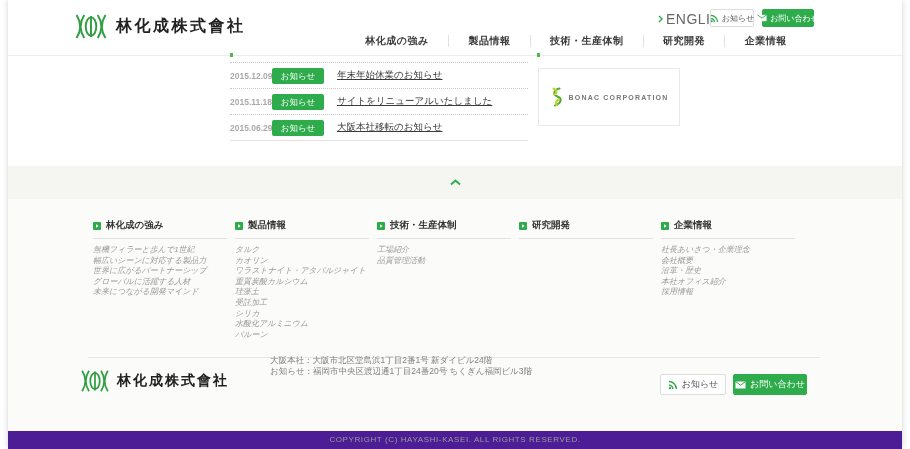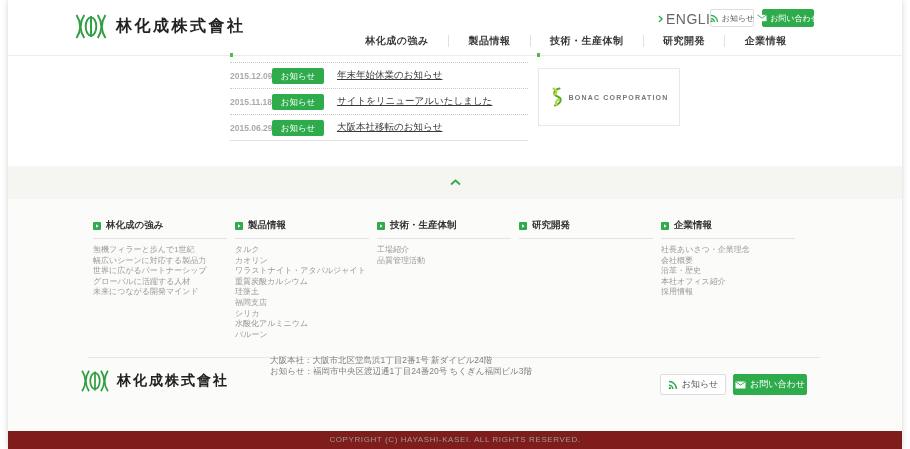--- a/index.html
+++ b/index.html
@@ -53,35 +53,35 @@
   .totop-strip { position: absolute; top: 166px; left: 0; right: 0; height: 33px; background: #f5f5f2; }
   .totop-btn { position: absolute; left: 50%; top: 0; width: 40px; height: 33px; margin-left: -20px;
     display: flex; align-items: center; justify-content: center; cursor: pointer; }
 
   
   .footer { position: absolute; top: 199px; left: 0; right: 0; height: 232px; background: #fbfbfa; }
   .fcol { position: absolute; top: 20px; width: 134px; }
   .fcol-head { display: flex; align-items: center; gap: 5px; font-size: 9.5px; font-weight: bold; color: #333;
     padding-bottom: 6px; border-bottom: 1px solid #e3e3e3; cursor: pointer; white-space: nowrap; }
   .fcol-items { margin-top: 6px; }
-  .fcol-item { font-size: 8px; color: #9a9a9a; line-height: 10.6px; white-space: nowrap; cursor: pointer; }
+  .fcol-item { font-size: 8px; color: #9a9a9a; line-height: 10.6px; white-space: nowrap; cursor: pointer; font-style: italic; }
   .fcol-1 { left: 85px; } .fcol-2 { left: 227px; } .fcol-3 { left: 369px; } .fcol-4 { left: 511px; } .fcol-5 { left: 653px; }
 
   .fdivider { position: absolute; top: 158px; left: 80px; right: 82px; border-top: 1px solid #e6e6e6; }
   .flogo { position: absolute; left: 72px; top: 170px; display: flex; align-items: center; gap: 7px; cursor: pointer; }
   .flogo .logo-text { font-size: 14px; letter-spacing: 2px; }
   .faddr { position: absolute; left: 262px; top: 156px; }
   .faddr-row { font-size: 8.5px; color: #808080; line-height: 11px; white-space: nowrap; }
   .fbtn { position: absolute; top: 175px; height: 21px; display: flex; align-items: center; justify-content: center;
     gap: 4px; font-size: 9px; border-radius: 2px; cursor: pointer; white-space: nowrap; }
   .fbtn-news { left: 652px; width: 66px; background: #fff; border: 1px solid #ddd; color: #555; }
   .fbtn-contact { left: 725px; width: 74px; background: #2eab4b; border: 1px solid #2eab4b; color: #fff; }
 
   
-  .copyright { position: absolute; top: 431px; left: 0; right: 0; height: 18px; background: #7f1d1d;
+  .copyright { position: absolute; top: 431px; left: 0; right: 0; height: 18px; background: #4c1d95;
     color: #9c9c9c; font-size: 8px; line-height: 18px; text-align: center; letter-spacing: .6px; }
 </style>
 </head>
 <body>
 
 <div id="page">
 
   <div class="header">
     <div class="logo">
       <span style="display:flex;">
@@ -215,21 +215,21 @@
             </svg>
         </span>
         <span>製品情報</span>
       </div>
       <div class="fcol-items">
         <div class="fcol-item">タルク</div>
         <div class="fcol-item">カオリン</div>
         <div class="fcol-item">ワラストナイト・アタパルジャイト</div>
         <div class="fcol-item">重質炭酸カルシウム</div>
         <div class="fcol-item">珪藻土</div>
-        <div class="fcol-item">福岡支店</div>
+        <div class="fcol-item">受託加工</div>
         <div class="fcol-item">シリカ</div>
         <div class="fcol-item">水酸化アルミニウム</div>
         <div class="fcol-item">バルーン</div>
       </div>
     </div>
 
     <div class="fcol fcol-3">
       <div class="fcol-head">
         <span style="display:flex;">
           <svg width="8" height="8" viewBox="0 0 8 8">

